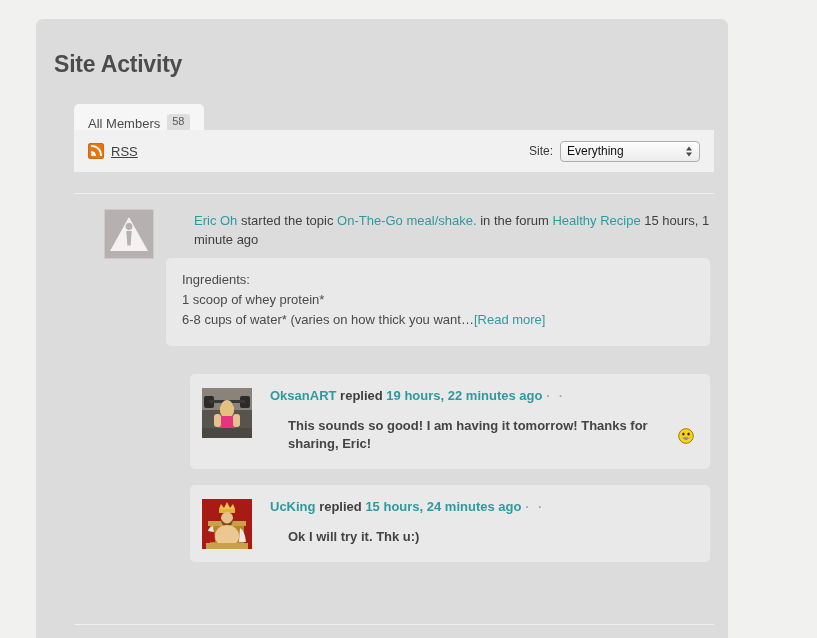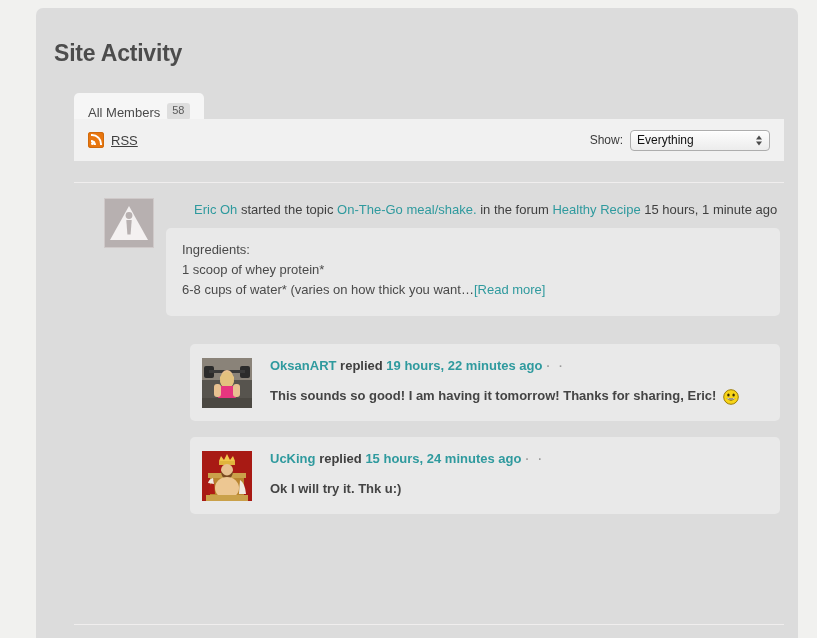--- a/index.html
+++ b/index.html
@@ -16,22 +16,22 @@
     width: 817px;
     height: 638px;
     background: #f1f1ef;
     overflow: hidden;
   }
 
   
   .site-container {
     position: absolute;
     left: 36px;
-    top: 8px;
-    width: 762px;
+    top: 19px;
+    width: 692px;
     bottom: 0;
     background: #dcdcdc;
     border-top-left-radius: 7px;
     border-top-right-radius: 7px;
   }
 
   
   .page-title {
     margin: 0;
     padding: 32px 0 0 18px;
@@ -262,20 +262,21 @@
     letter-spacing: 3px;
     padding-left: 4px;
   }
   .comment-text {
     font-size: 13px;
     color: #444;
     line-height: 1.4;
     display: flex;
     align-items: center;
     gap: 7px;
+    margin-left: 18px;
   }
 
   .emoji {
     display: inline-block;
     width: 16px; height: 16px;
     flex: none;
     position: relative;
     top: 1px;
   }
 
@@ -304,21 +305,21 @@
     </div>
 
     <div class="toolbar">
       <div class="rss-link">
         <span class="rss-icon">
             <span class="rss-arc2"></span>
           </span>
         <span>RSS</span>
       </div>
       <div class="show-wrap">
-        <span>Show:</span>
+        <span>Site:</span>
         <div class="select-box">
           <span>Everything</span>
           <span class="select-arrows">
             <i class="up"></i>
               <i class="down"></i>
           </span>
         </div>
       </div>
     </div>
 

